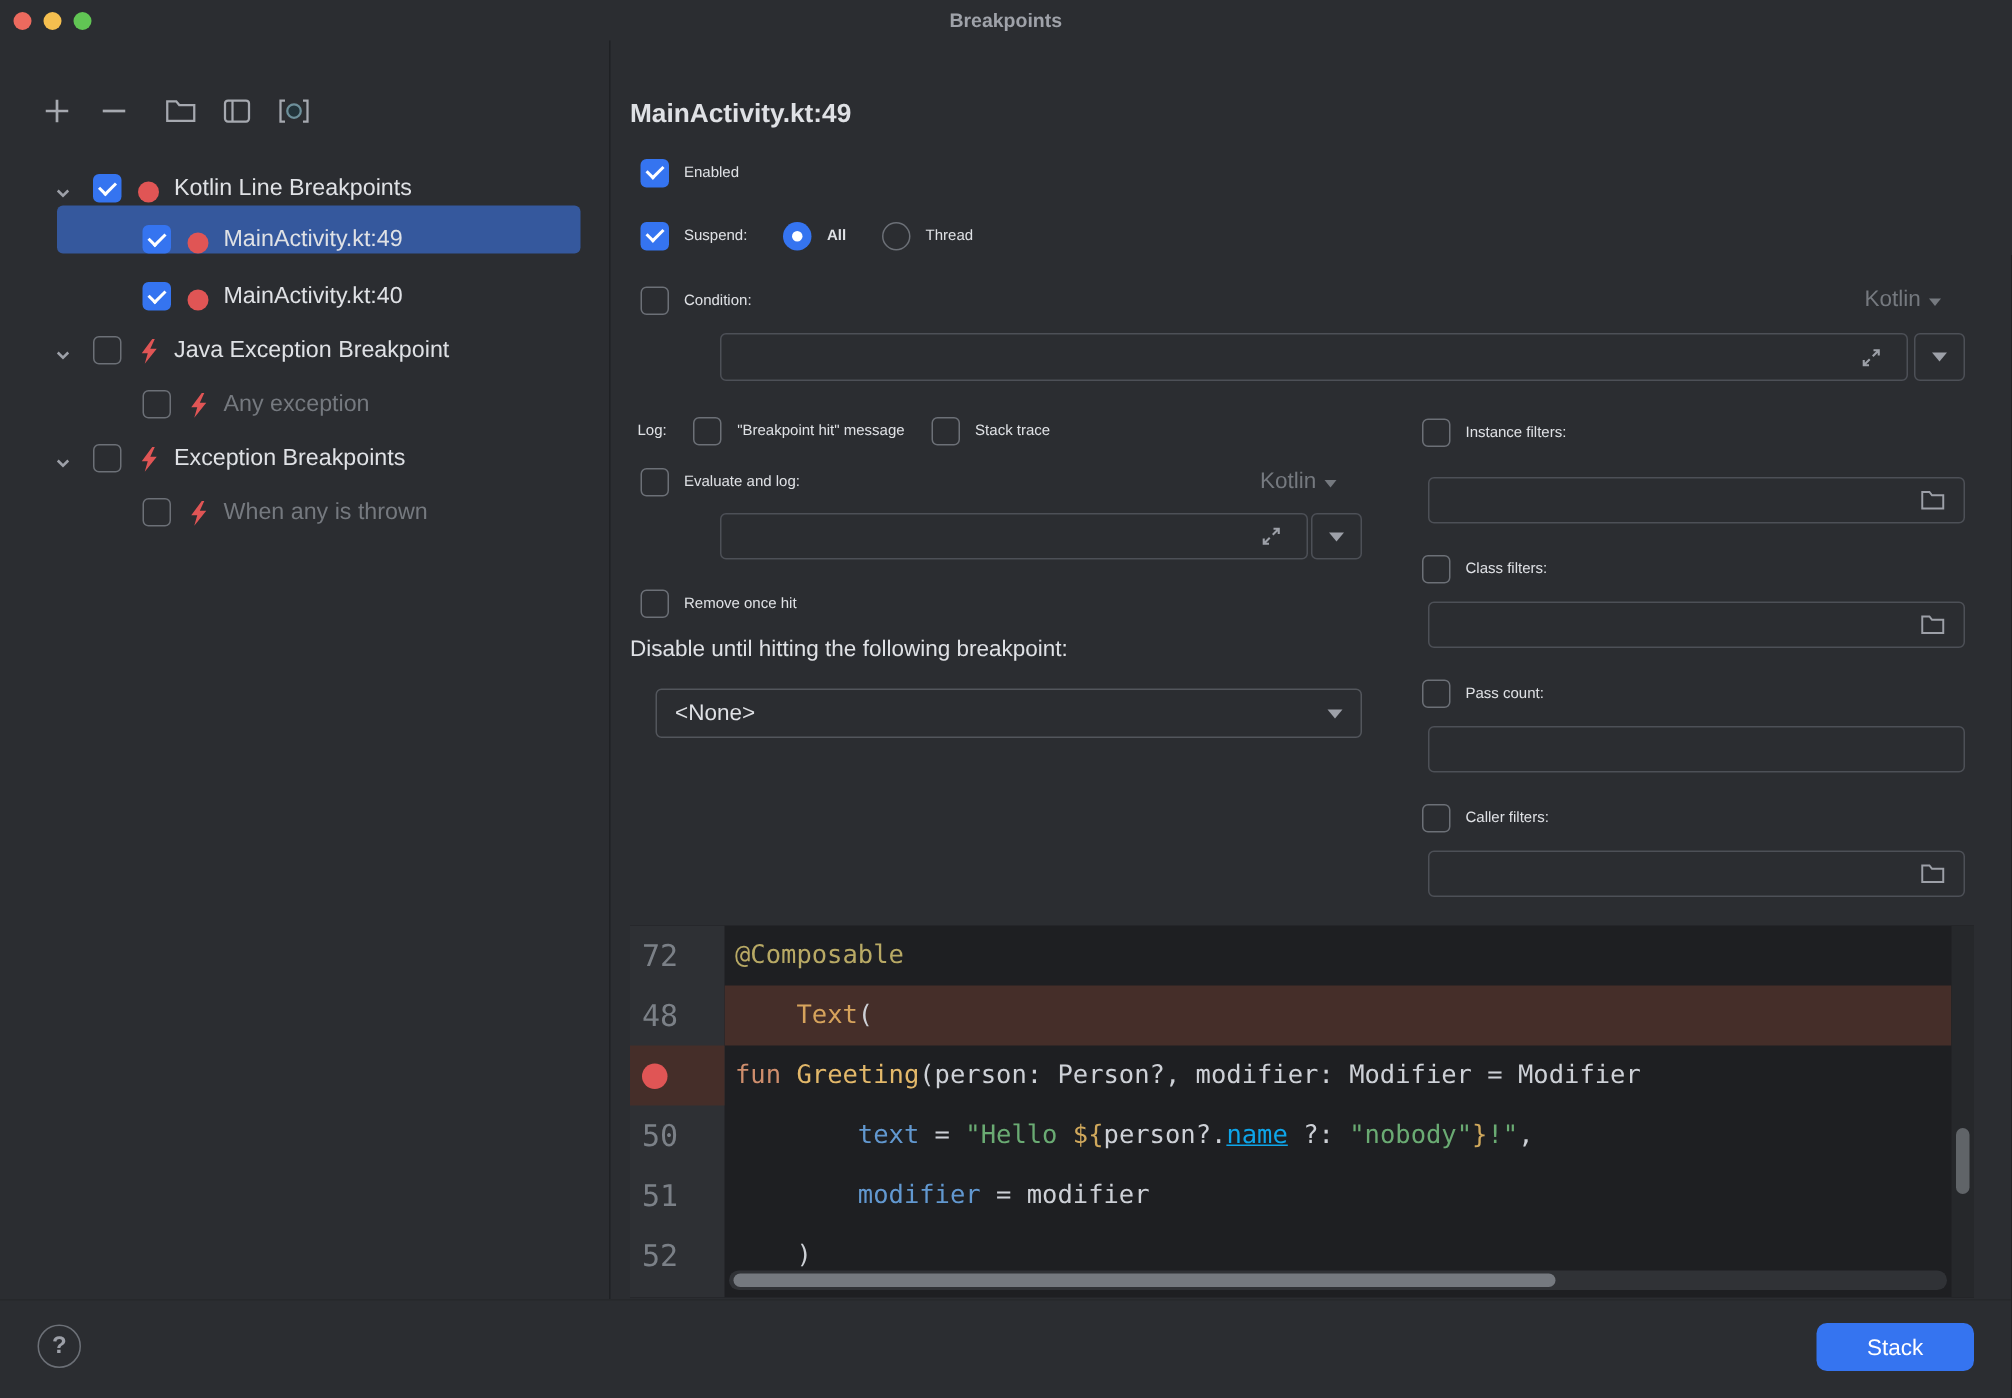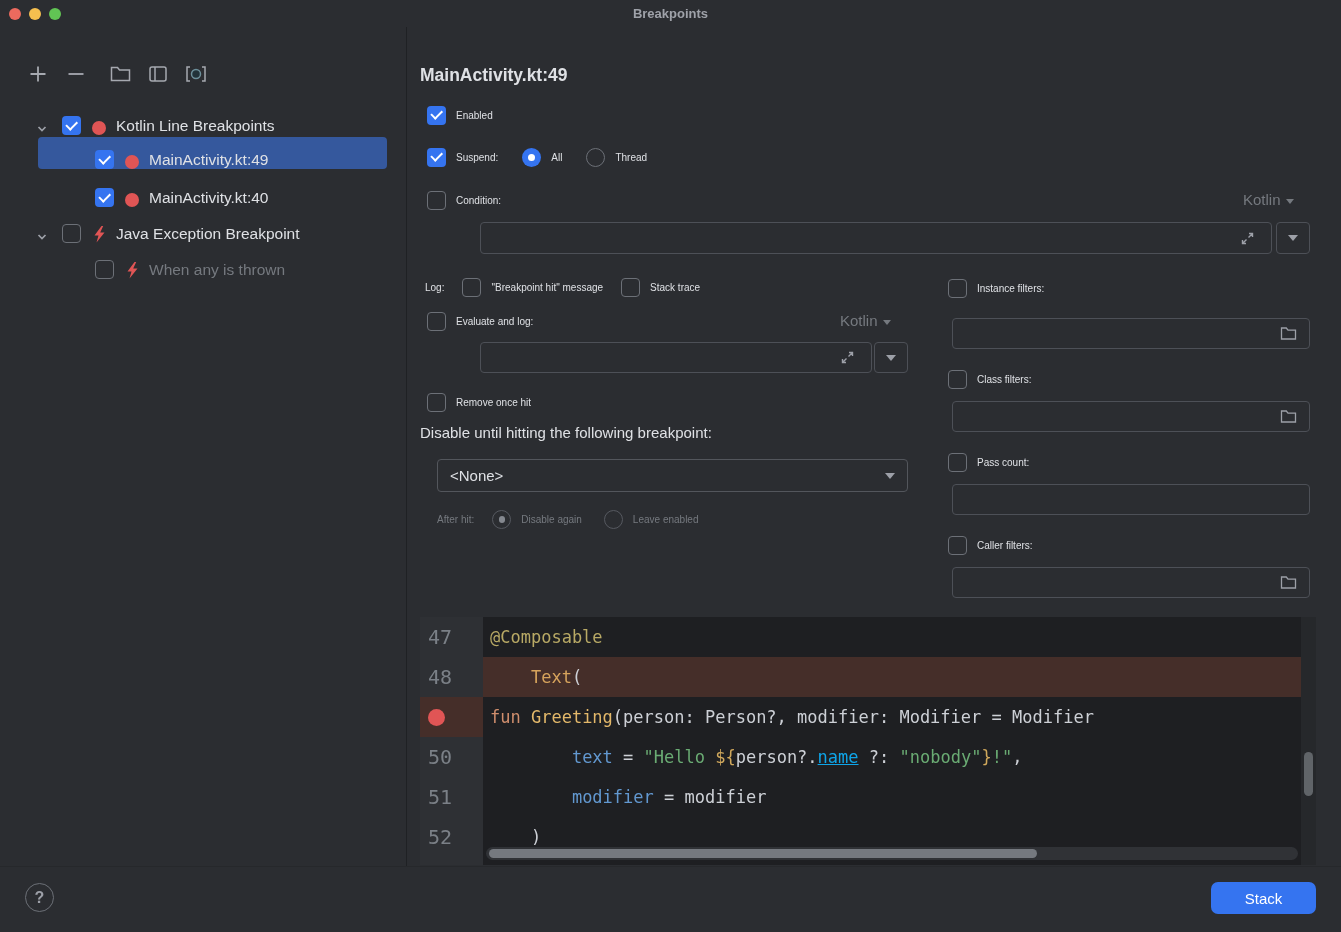--- a/index.html
+++ b/index.html
@@ -30,21 +30,21 @@
   .cb.off{background:transparent;border:1.5px solid #6c7077}
   .trow .cb{margin-right:11px}
   .bp-dot-ic{width:14px;height:14px;border-radius:50%;background:#e05555;flex:none;margin-right:10px}
   .bolt{flex:none;margin-right:9px;display:flex}
   .gray-label{color:#75797f}
 
   
   .heading{position:absolute;left:420px;top:65px;font-size:17.5px;font-weight:700}
   .row{position:absolute;display:flex;align-items:center;gap:10px;height:22px;font-size:15px;white-space:nowrap}
   .lbl{font-size:10px}
-  .bold{font-weight:400}
+  .bold{font-weight:700}
   .radio{width:19px;height:19px;border-radius:50%;box-sizing:border-box;display:inline-block;position:relative;flex:none}
   .radio.sel{background:#3574f0}
   .radio.sel::after{content:"";position:absolute;left:6px;top:6px;width:7px;height:7px;border-radius:50%;background:#fff}
   .radio.off{border:1.5px solid #6c7077}
   .radio.dis{border:1.5px solid #565960}
   .radio.dis.sel{background:transparent}
   .radio.dis.sel::after{content:"";position:absolute;left:5.5px;top:5.5px;width:6.5px;height:6.5px;border-radius:50%;background:#84888f}
   .tinput{position:absolute;background:transparent;border:1px solid #4d5057;border-radius:4px;box-sizing:border-box;
           color:#dfe1e5;font-size:15px;padding:0 34px 0 10px;outline:none;font-family:"Liberation Sans",sans-serif}
   .icon-abs{position:absolute;display:flex}
@@ -167,21 +167,44 @@
           </span>
         <span class="cb off"></span>
         <span class="bolt">
           <svg width="15" height="17" viewBox="0 0 15 17">
               <path d="M9.5 0 2.5 9.5h4L4.5 16.5 12.5 6.5H8.2L11.2 0z" fill="#e05555"></path>
             </svg>
           </span>
         <span>Java Exception Breakpoint</span>
       </div>
 
-
+      <div class="trow lv2">
+        <span class="cb off"></span>
+        <span class="bolt">
+          <svg width="15" height="17" viewBox="0 0 15 17">
+              <path d="M9.5 0 2.5 9.5h4L4.5 16.5 12.5 6.5H8.2L11.2 0z" fill="#e05555"></path>
+            </svg>
+          </span>
+        <span class="gray-label">Any exception</span>
+      </div>
+
+      <div class="trow lv1">
+        <span class="chev">
+          <svg width="12" height="12" viewBox="0 0 12 12">
+              <path d="M2.5 4 6 7.5 9.5 4" fill="none" stroke="#9da0a8" stroke-width="1.7"></path>
+            </svg>
+          </span>
+        <span class="cb off"></span>
+        <span class="bolt">
+          <svg width="15" height="17" viewBox="0 0 15 17">
+              <path d="M9.5 0 2.5 9.5h4L4.5 16.5 12.5 6.5H8.2L11.2 0z" fill="#e05555"></path>
+            </svg>
+          </span>
+        <span>Exception Breakpoints</span>
+      </div>
 
       <div class="trow lv2">
         <span class="cb off"></span>
         <span class="bolt">
           <svg width="15" height="17" viewBox="0 0 15 17">
               <path d="M9.5 0 2.5 9.5h4L4.5 16.5 12.5 6.5H8.2L11.2 0z" fill="#e05555"></path>
             </svg>
           </span>
         <span class="gray-label">When any is thrown</span>
       </div>
@@ -254,27 +277,20 @@
     <span class="lbl">Remove once hit</span>
   </div>
 
   <div class="plain-lbl" style="left:420px;top:424px">Disable until hitting the following breakpoint:</div>
 
   <div class="combo" style="left:437px;top:459px;width:471px;height:33px">
     <span>&lt;None&gt;</span>
     <span class="tri" style="margin-left:auto"></span>
   </div>
 
-  <div class="row gray-label" style="left:437px;top:508px">
-    <span class="lbl">After hit:</span>
-    <span class="radio dis sel" style="margin-left:8px"></span>
-    <span class="lbl">Disable again</span>
-    <span class="radio dis" style="margin-left:12px"></span>
-    <span class="lbl">Leave enabled</span>
-  </div>
 
   <div class="row" style="left:948px;top:277px">
     <span class="cb off"></span>
     <span class="lbl">Instance filters:</span>
   </div>
   <input class="tinput" style="left: 952px; top: 318px; width: 358px; height: 31px;">
   <span class="icon-abs" style="left:1280px;top:326px">
     <svg width="17" height="15" viewBox="0 0 17 15">
         <path d="M1.5 13V2h4.8l1.7 2.2h7.5V13z" fill="none" stroke="#9da0a8" stroke-width="1.3"></path>
       </svg>
@@ -303,21 +319,21 @@
   </div>
   <input class="tinput" style="left: 952px; top: 567px; width: 358px; height: 31px;">
   <span class="icon-abs" style="left:1280px;top:575px">
     <svg width="17" height="15" viewBox="0 0 17 15">
         <path d="M1.5 13V2h4.8l1.7 2.2h7.5V13z" fill="none" stroke="#9da0a8" stroke-width="1.3"></path>
       </svg>
   </span>
 
   <div class="code-wrap">
     <div class="gutter">
-        <div class="gutter-line">47</div>
+        <div class="gutter-line">72</div>
         <div class="gutter-line">48</div>
         <div class="gutter-line bp">
           <span class="bp-dot"></span>
         </div>
         <div class="gutter-line">50</div>
         <div class="gutter-line">51</div>
         <div class="gutter-line">52</div>
       </div>
     <div class="code-col">
         <div class="code-line"><span class="tk-ann">@Composable</span></div>

